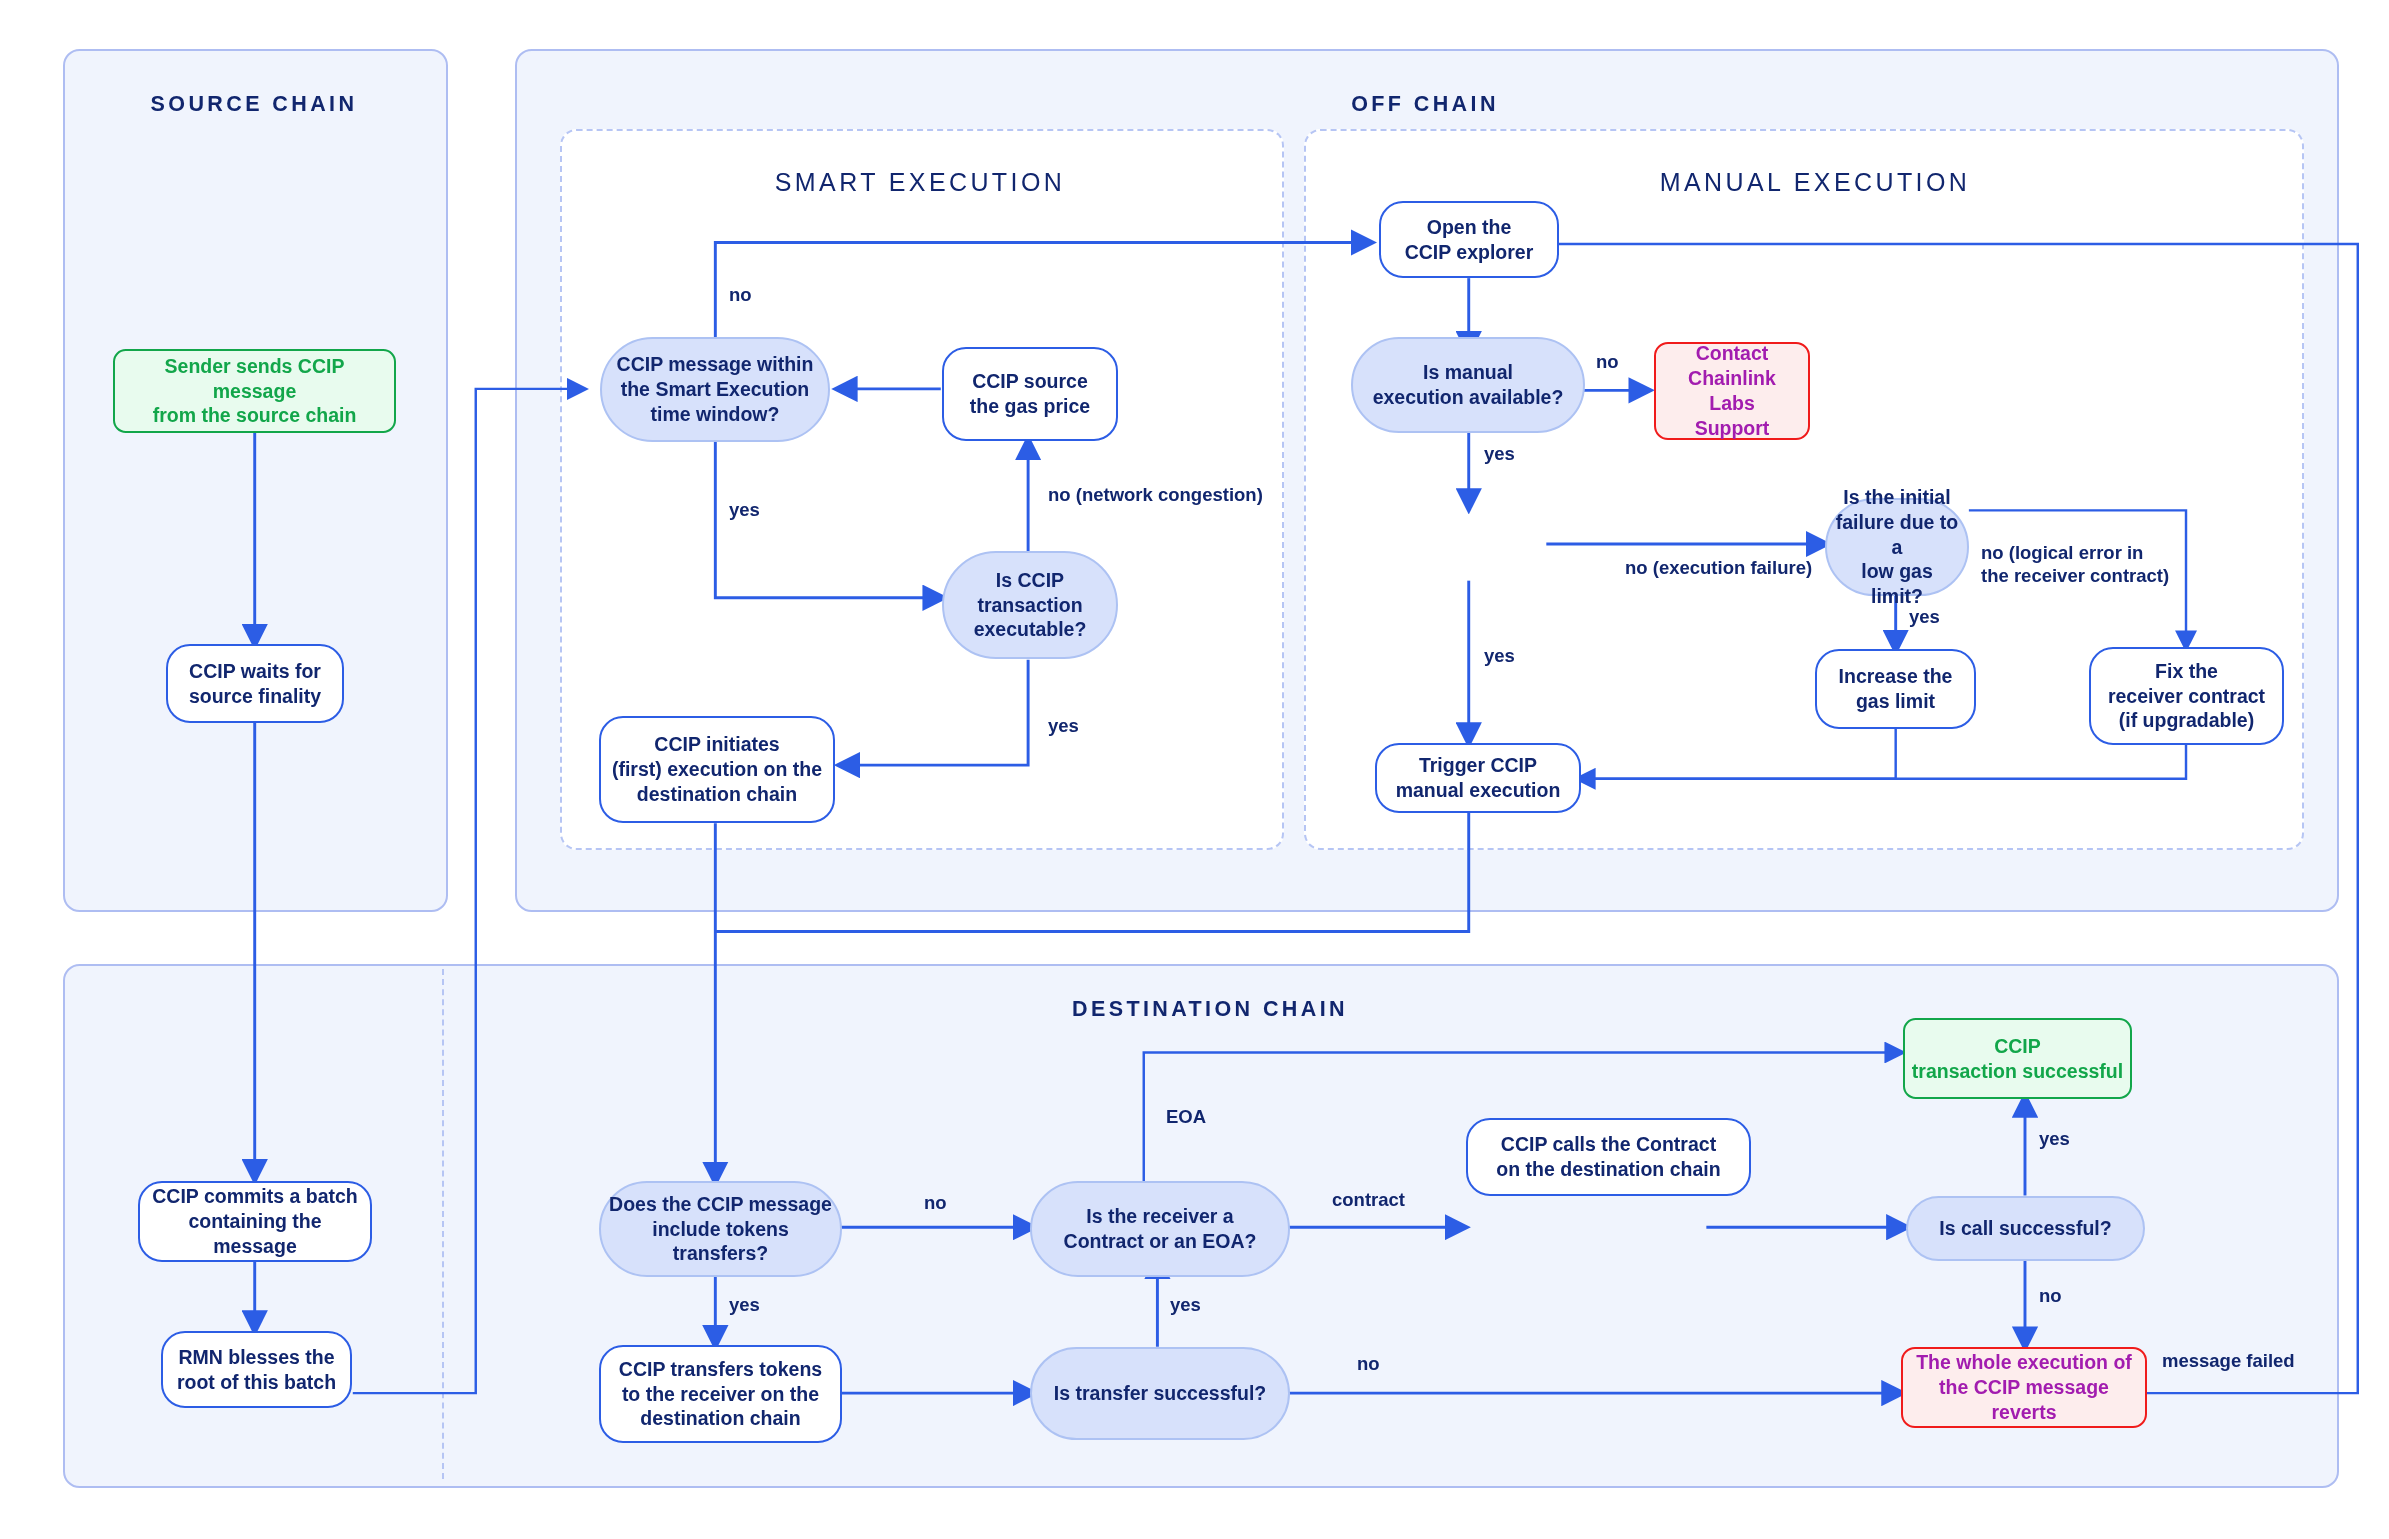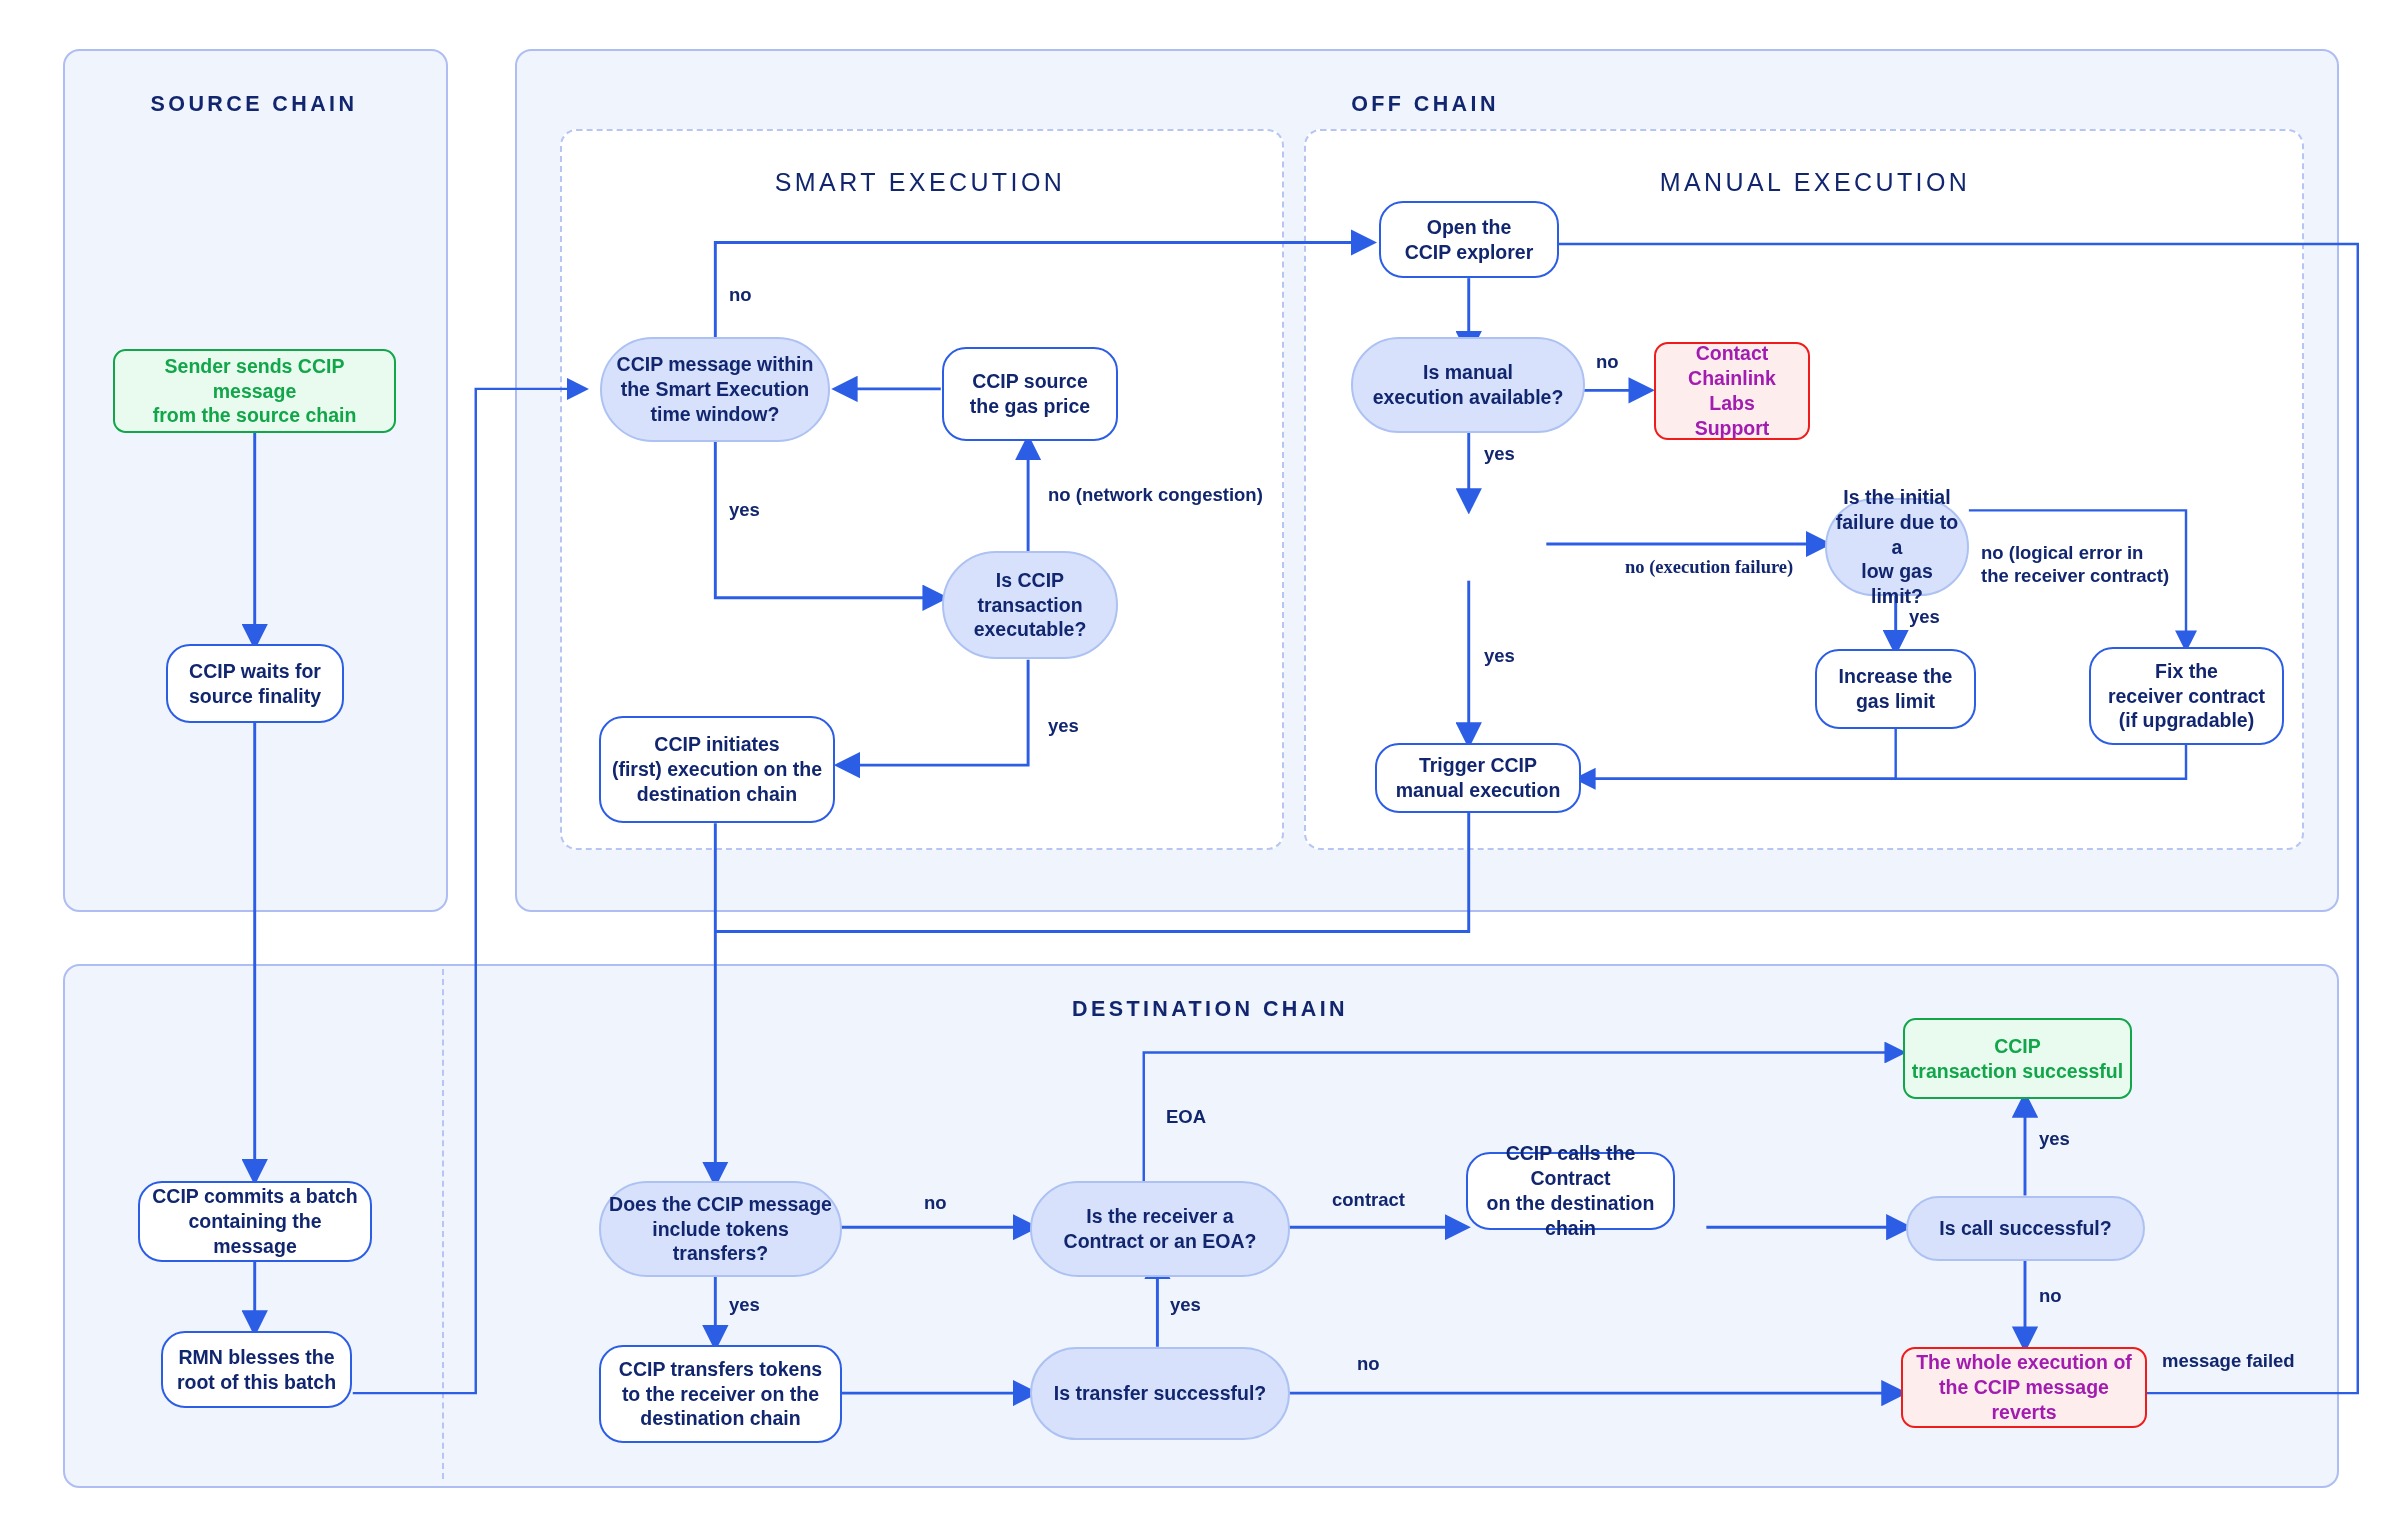--- a/index.html
+++ b/index.html
@@ -168,38 +168,38 @@
 
   <div class="node proc" style="left:599px;top:1345px;width:243px;height:98px;white-space:pre-line;">CCIP transfers tokens
 to the receiver on the
 destination chain</div>
 
   <div class="node dec" style="left:1030px;top:1347px;width:260px;height:93px;white-space:pre-line;">Is transfer successful?</div>
 
   <div class="node dec" style="left:1030px;top:1181px;width:260px;height:96px;white-space:pre-line;">Is the receiver a
 Contract or an EOA?</div>
 
-  <div class="node proc" style="left:1466px;top:1152px;width:209px;height:78px;white-space:pre-line;">CCIP calls the Contract
+  <div class="node proc" style="left:1466px;top:1118px;width:285px;height:78px;white-space:pre-line;">CCIP calls the Contract
 on the destination chain</div>
 
   <div class="node dec" style="left:1906px;top:1196px;width:239px;height:65px;white-space:pre-line;">Is call successful?</div>
 
   <div class="node ok" style="left:1903px;top:1018px;width:229px;height:81px;white-space:pre-line;">CCIP
 transaction successful</div>
 
   <div class="node err" style="left:1901px;top:1347px;width:246px;height:81px;white-space:pre-line;">The whole execution of
 the CCIP message reverts</div>
 
   <div class="elabel" style="left:729px;top:283px;">no</div>
   <div class="elabel" style="left:729px;top:498px;">yes</div>
   <div class="elabel" style="left:1048px;top:483px;">no (network congestion)</div>
   <div class="elabel" style="left:1048px;top:714px;">yes</div>
   <div class="elabel" style="left:1596px;top:350px;">no</div>
   <div class="elabel" style="left:1484px;top:442px;">yes</div>
-  <div class="elabel" style="left:1625px;top:556px;font-family:Liberation Serif, serif;">no (execution failure)</div>
+  <div class="elabel" style="left:1625px;top:556px;">no (execution failure)</div>
   <div class="elabel" style="left:1484px;top:644px;">yes</div>
   <div class="elabel" style="left:1981px;top:541px;">no (logical error in
 the receiver contract)</div>
   <div class="elabel" style="left:1909px;top:605px;">yes</div>
   <div class="elabel" style="left:1166px;top:1105px;">EOA</div>
   <div class="elabel" style="left:924px;top:1191px;">no</div>
   <div class="elabel" style="left:729px;top:1293px;">yes</div>
   <div class="elabel" style="left:1170px;top:1293px;">yes</div>
   <div class="elabel" style="left:1357px;top:1352px;">no</div>
   <div class="elabel" style="left:1332px;top:1188px;">contract</div>

